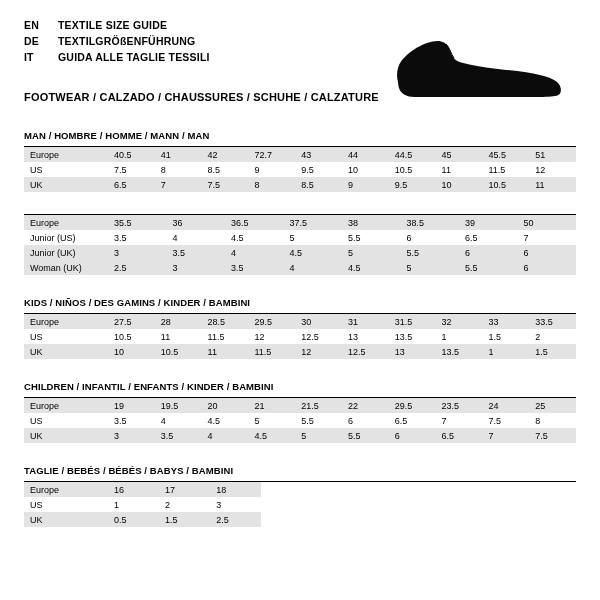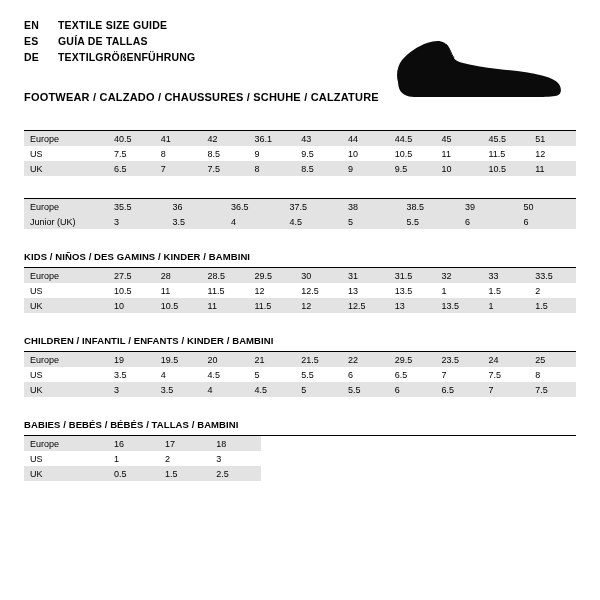--- a/index.html
+++ b/index.html
@@ -104,52 +104,53 @@
 <div class="page">
 
   <div class="header">
     <table class="lang-table">
       <tbody>
         <tr>
           <td class="lang-code">EN</td>
           <td class="lang-text">TEXTILE SIZE GUIDE</td>
         </tr>
         <tr>
-          <td class="lang-code">ES</td>
-          <td class="lang-text">GUÍA DE TALLAS</td>
-        </tr>
-        <tr>
           <td class="lang-code">DE</td>
           <td class="lang-text">TEXTILGRÖßENFÜHRUNG</td>
+        </tr>
+        <tr>
+          <td class="lang-code">IT</td>
+          <td class="lang-text">GUIDA ALLE TAGLIE TESSILI</td>
         </tr>
       </tbody>
     </table>
 
     <svg class="shoe-art" viewBox="0 0 190 66">
       <path fill="#0b0b0b" d="M18 46 C16 40 17 30 22 24 C28 17 38 10 47 7 C54 4.6 60 4 64 6.5
         C67.5 8.6 69 12 70.5 16 C72.5 21.5 75.5 25 81 26.5 C92 29.5 104 31.5 118 33
         C134 34.7 150 36.5 162 39.5 C172 42 178 45.5 180 50 C181.5 53.5 181 57 179 58.5
         C176.5 60.4 171 60.8 163 60.9 L34 60.9 C27 60.9 22 58 19.8 54 C18.8 52 18.2 49 18 46 Z"></path>
       <path fill="#ffffff" d="M20.5 55.5 L179.6 55.5 L179.2 58.2 L20.5 58.2 Z" opacity="0.0"></path>
       <path fill="#0b0b0b" d="M66 8 C70 12 71 18 74 22" stroke="#0b0b0b" stroke-width="1"></path>
     </svg>
 
     <div class="section-title">FOOTWEAR / CALZADO / CHAUSSURES / SCHUHE / CALZATURE</div>
   </div>
 
   <div class="block first-block">
+    <div class="block-title">MAN / HOMBRE / HOMME / MANN / MAN</div>
     <div class="block-rule"></div>
     <table class="sizes">
       <tbody>
         <tr class="shaded">
           <td class="rowlabel">Europe</td>
           <td>40.5</td>
           <td>41</td>
           <td>42</td>
-          <td>36.1</td>
+          <td>72.7</td>
           <td>43</td>
           <td>44</td>
           <td>44.5</td>
           <td>45</td>
           <td>45.5</td>
           <td>51</td>
         </tr>
         <tr>
           <td class="rowlabel">US</td>
           <td>7.5</td>
@@ -188,29 +189,51 @@
           <td class="rowlabel">Europe</td>
           <td>35.5</td>
           <td>36</td>
           <td>36.5</td>
           <td>37.5</td>
           <td>38</td>
           <td>38.5</td>
           <td>39</td>
           <td>50</td>
         </tr>
+        <tr>
+          <td class="rowlabel">Junior (US)</td>
+          <td>3.5</td>
+          <td>4</td>
+          <td>4.5</td>
+          <td>5</td>
+          <td>5.5</td>
+          <td>6</td>
+          <td>6.5</td>
+          <td>7</td>
+        </tr>
         <tr class="shaded">
           <td class="rowlabel">Junior (UK)</td>
           <td>3</td>
           <td>3.5</td>
           <td>4</td>
           <td>4.5</td>
           <td>5</td>
           <td>5.5</td>
           <td>6</td>
+          <td>6</td>
+        </tr>
+        <tr class="shaded">
+          <td class="rowlabel">Woman (UK)</td>
+          <td>2.5</td>
+          <td>3</td>
+          <td>3.5</td>
+          <td>4</td>
+          <td>4.5</td>
+          <td>5</td>
+          <td>5.5</td>
           <td>6</td>
         </tr>
       </tbody>
     </table>
   </div>
 
   <div class="block">
     <div class="block-title">KIDS / NIÑOS / DES GAMINS / KINDER / BAMBINI</div>
     <div class="block-rule"></div>
     <table class="sizes">
@@ -300,21 +323,21 @@
           <td>6</td>
           <td>6.5</td>
           <td>7</td>
           <td>7.5</td>
         </tr>
       </tbody>
     </table>
   </div>
 
   <div class="block">
-    <div class="block-title">BABIES / BEBÉS / BÉBÉS / TALLAS / BAMBINI</div>
+    <div class="block-title">TAGLIE / BEBÉS / BÉBÉS / BABYS / BAMBINI</div>
     <div class="block-rule"></div>
     <table class="sizes short">
       <tbody>
         <tr class="shaded">
           <td class="rowlabel">Europe</td>
           <td>16</td>
           <td>17</td>
           <td>18</td>
         </tr>
         <tr>

